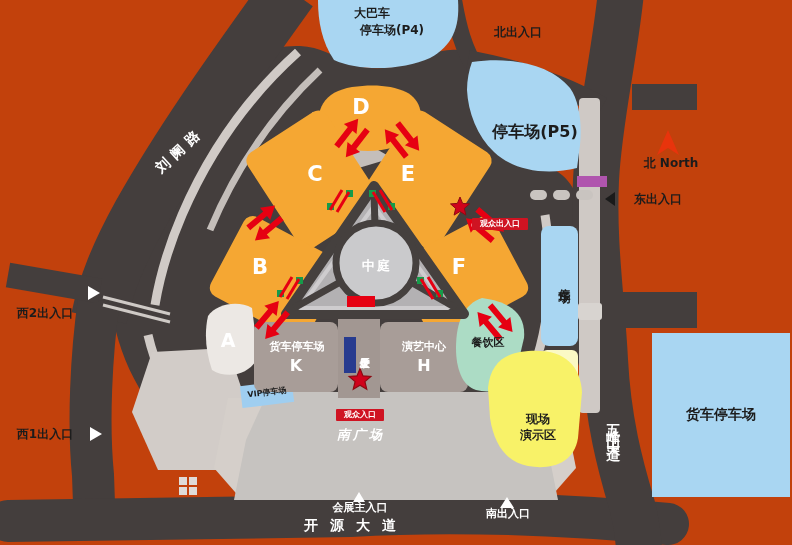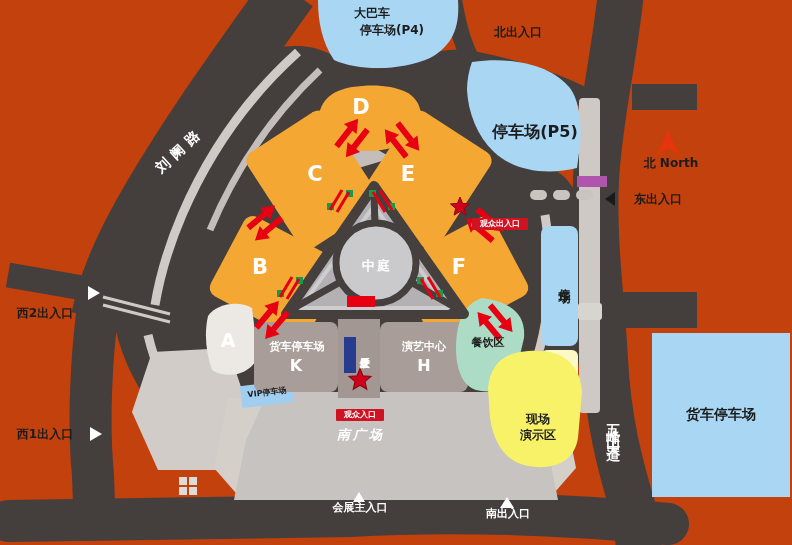--- a/index.html
+++ b/index.html
@@ -173,17 +173,18 @@
 <div class="lbl k viprot" style="left:267px;top:393px;font-size:8px;font-weight:bold;">VIP停车场</div>
 <div class="lbl w" style="left:361px;top:435px;font-size:13px;letter-spacing:3px;font-style:italic;">南广场</div>
 
 <div class="lbl k vert" style="left:564px;top:281px;font-size:12px;letter-spacing:2px;">停车场</div>
 <div class="lbl w vert" style="left:613px;top:428px;font-size:14px;letter-spacing:6px;">五峰山大道</div>
 <div class="lbl k" style="left:721px;top:415px;font-size:14px;">货车停车场</div>
 <div class="lbl k" style="left:538px;top:419px;font-size:12px;">现场</div>
 <div class="lbl k" style="left:538px;top:435px;font-size:12px;">演示区</div>
 
 <div class="lbl w" style="left:360px;top:508px;font-size:11px;">会展主入口</div>
+<div class="lbl w" style="left:356px;top:526px;font-size:14px;letter-spacing:12px;">开源大道</div>
 <div class="lbl w" style="left:508px;top:514px;font-size:11px;">南出入口</div>
 
 <div class="badge" style="left:500px;top:204px;">观众出入口</div>
 <div class="badge" style="left:360px;top:395px;">观众入口</div>
 </div>
 
 </body></html>

